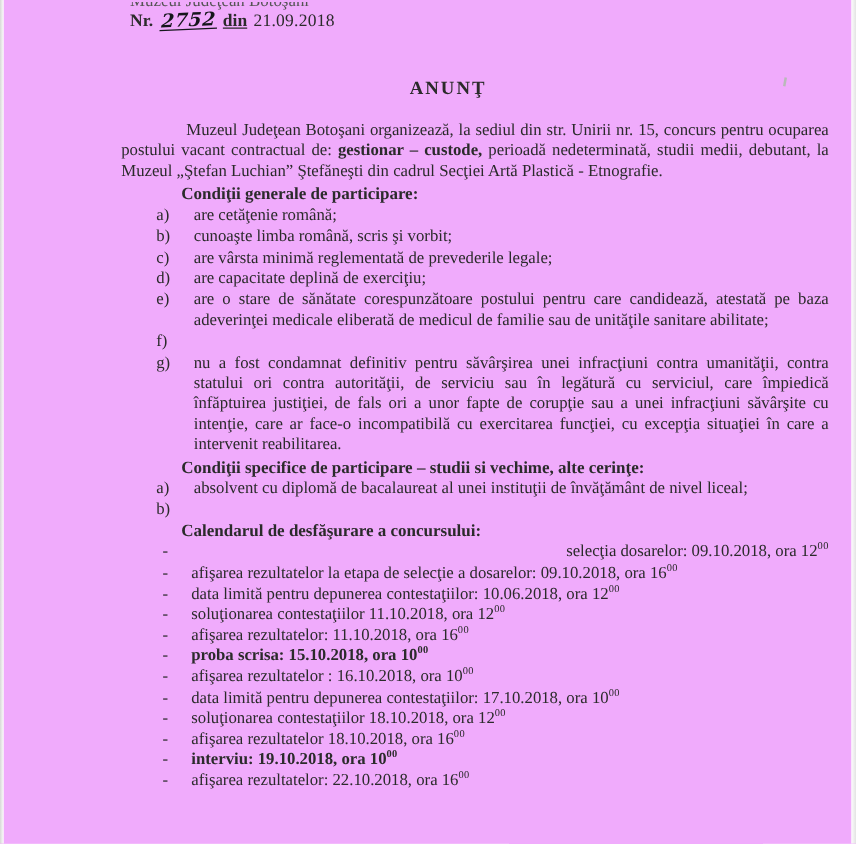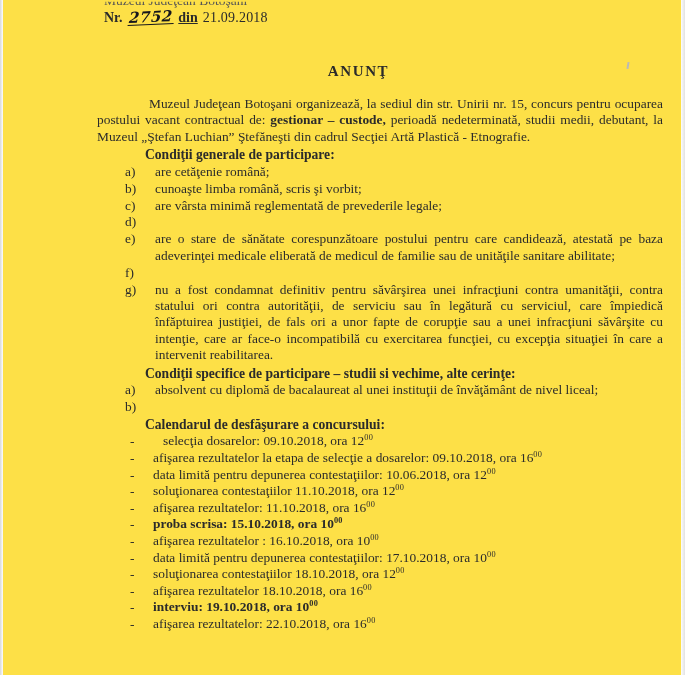--- a/index.html
+++ b/index.html
@@ -12,21 +12,21 @@
     height: 675px;
     overflow: hidden;
     background: #ffffff;
     font-family: "Liberation Serif", "DejaVu Serif", serif;
     color: #2b2b2b;
     position: relative;
   }
   .page {
     position: absolute;
     inset: 0;
-    background: #fde047;
+    background: #f0abfc;
     overflow: hidden;
   }
   
   .scan-edge-left {
     position: absolute;
     left: 0; top: 0; bottom: 0;
     width: 3px;
     background: linear-gradient(to right, #d8d8d8, #fdfdfd);
     pointer-events: none;
   }
@@ -161,21 +161,21 @@
   .dash-list li {
     display: flex;
     align-items: flex-start;
     line-height: 16.6px;
   }
   .dash-list .mark {
     width: 23px;
     flex: 0 0 23px;
   }
   .dash-list .txt { flex: 1; }
-  .dash-list li.indent .txt { padding-left: 10px; }
+  .dash-list li.indent .txt { padding-left: 10px; text-align: right; }
 
   .cal-lead {
     margin-top: 1px;
     text-align: justify;
   }
   .cal-lead .cont { display: block; }
 
   sup {
     font-size: 0.62em;
     vertical-align: super;
@@ -216,20 +216,21 @@
         <li>
           <span class="mark">b)</span>
           <span class="txt nojust">cunoaşte limba română, scris şi vorbit;</span>
         </li>
         <li>
           <span class="mark">c)</span>
           <span class="txt nojust">are vârsta minimă reglementată de prevederile legale;</span>
         </li>
         <li>
           <span class="mark">d)</span>
+          <span class="txt nojust">are capacitate deplină de exerciţiu;</span>
         </li>
         <li>
           <span class="mark">e)</span>
           <span class="txt">are o stare de sănătate corespunzătoare postului pentru care candidează, atestată pe baza adeverinţei medicale eliberată de medicul de familie sau de unităţile sanitare abilitate;</span>
         </li>
         <li>
           <span class="mark">f)</span>
         </li>
         <li>
           <span class="mark">g)</span>

